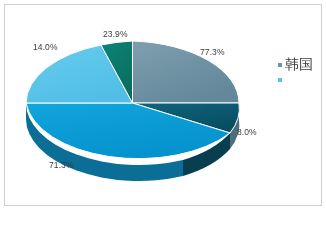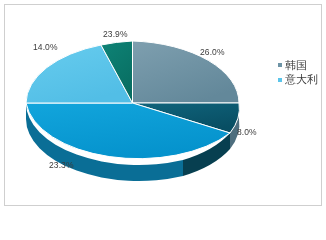--- a/index.html
+++ b/index.html
@@ -60,21 +60,21 @@
     height: 14px;
     margin-bottom: 0.5px;
   }
   .legend-swatch {
     width: 4px;
     height: 4px;
     flex: 0 0 4px;
     margin-right: 3px;
   }
   .legend-label {
-    font-size: 11px;
+    font-size: 14px;
     color: #3b3b3b;
     white-space: nowrap;
     font-family: Liberation Serif, serif;
   }
 </style>
 </head>
 <body>
 
 <div id="chart-frame">
 
@@ -133,31 +133,30 @@
         <path d="M 124.5 95 L 231 95 A 113 62 0 0 1 222 125 Z" fill="url(#gradJapan)" stroke="#ffffff" stroke-width="1"></path>
 
         <path d="M 124.5 95 L 222 125 A 113 62 0 0 1 18 95 Z" fill="url(#gradChina)" stroke="#ffffff" stroke-width="1"></path>
 
         <path d="M 124.5 95 L 18 95 A 113 62 0 0 1 93 37 Z" fill="url(#gradItaly)" stroke="#ffffff" stroke-width="1"></path>
 
         <path d="M 124.5 95 L 93 37 A 113 62 0 0 1 124.5 33 Z" fill="url(#gradOther)" stroke="#ffffff" stroke-width="1"></path>
       </g>
     </svg>
 
-    <span class="slice-label" style="left:192px; top:39px;">26.0%</span>
+    <span class="slice-label" style="left:192px; top:39px;">77.3%</span>
     <span class="slice-label" style="left:229px; top:119px;">8.0%</span>
-    <span class="slice-label" style="left:41px; top:152px;">23.3%</span>
+    <span class="slice-label" style="left:41px; top:152px;">71.3%</span>
     <span class="slice-label" style="left:25px; top:34px;">14.0%</span>
     <span class="slice-label" style="left:95px; top:21px;">23.9%</span>
   </div>
 
   <div id="legend">
     <div class="legend-row">
       <span class="legend-swatch" style="background:#6E94A6"></span>
       <span class="legend-label">韩国</span>
     </div>
     <div class="legend-row">
       <span class="legend-swatch" style="background:#5BC5EA"></span>
-      <span class="legend-label">意大利</span>
     </div>
   </div>
 
 </div>
 
 </body></html>

